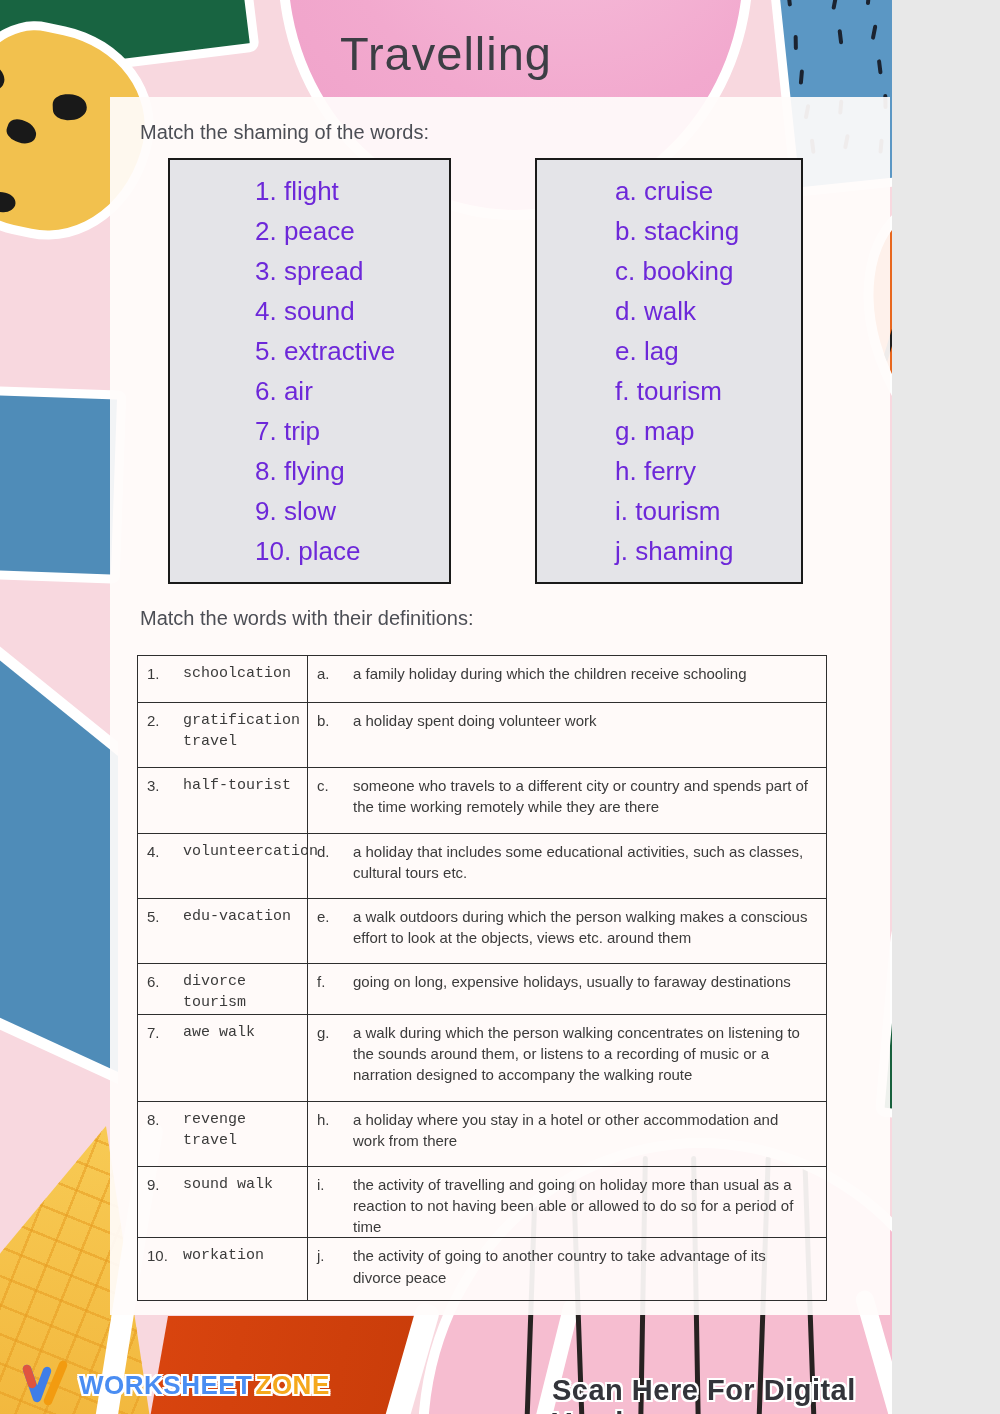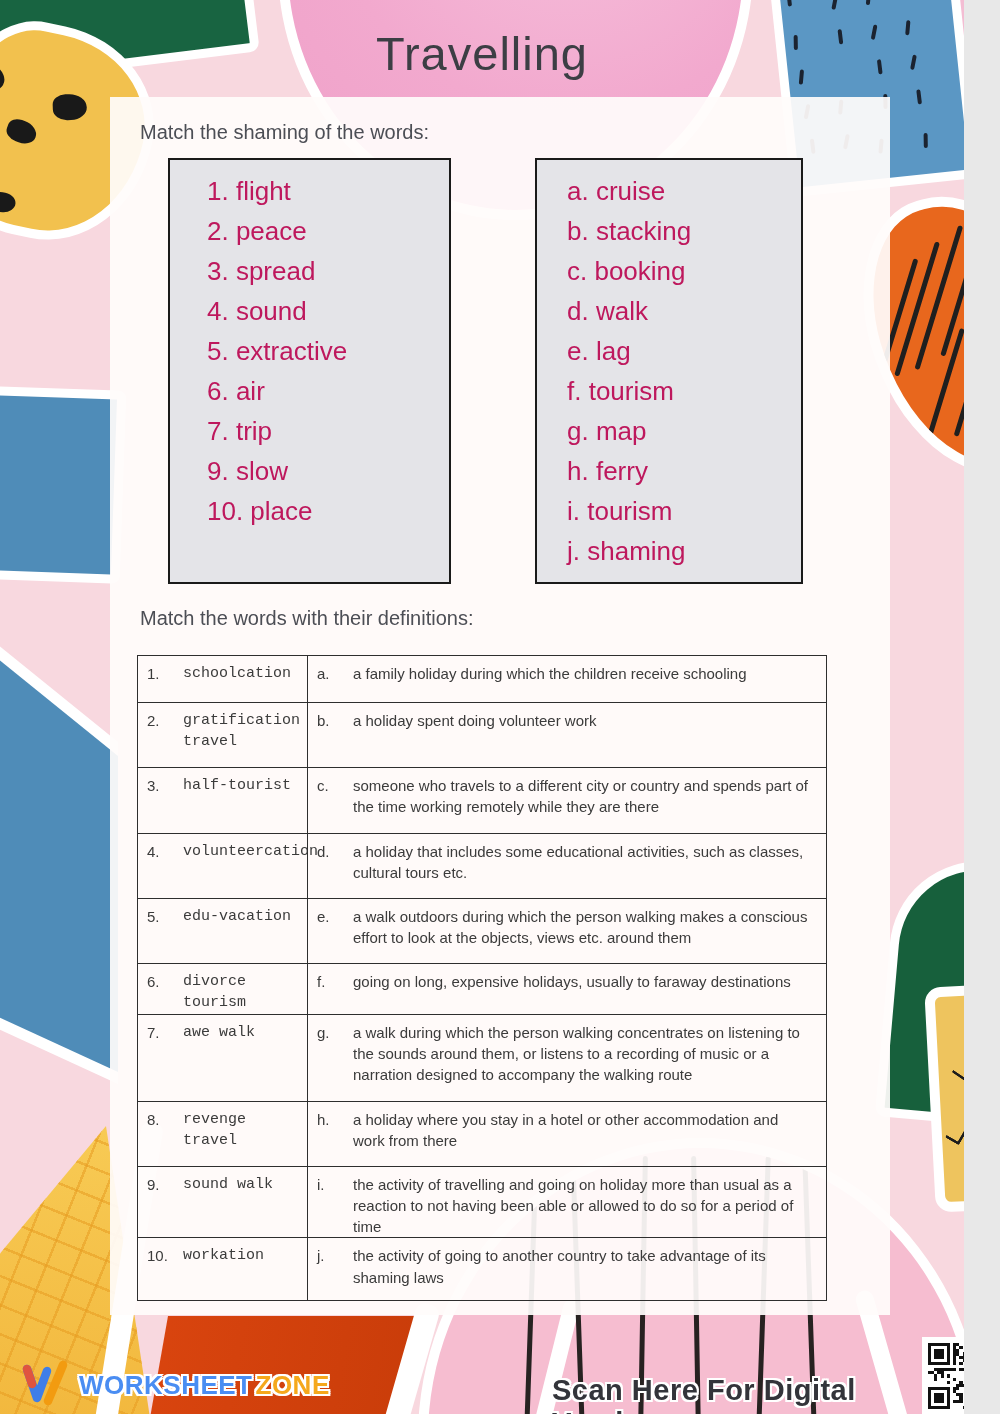--- a/index.html
+++ b/index.html
@@ -1,16 +1,16 @@
 <!DOCTYPE html>
 <html><head>
 <meta charset="utf-8">
 <style>
   html,body{margin:0;padding:0;background:#e8e8e8;}
-  #page{position:relative;width:964px;height:1414px;overflow:hidden;
+  #page{position:relative;width:892px;height:1414px;overflow:hidden;
         background:#f8d8df;font-family:"Liberation Sans",sans-serif;}
 
   
   .deco{position:absolute;}
   .pink-dark-tr{left:940px;top:-40px;width:130px;height:170px;background:#f3bdd3;border-radius:24px;transform:rotate(12deg);}
   .circle-title{left:278px;top:-285px;width:455px;height:485px;border-radius:50%;
     background:radial-gradient(circle at 62% 30%,#f6c1dc 0%,#f2a9ce 55%,#efA0c8 100%);
     border:10px solid #fff;}
   .green-tl{left:-50px;top:-60px;width:285px;height:112px;background:#186441;border:9px solid #fff;border-radius:10px;transform:rotate(-7deg);}
   .yellow-tl{left:-48px;top:26px;width:182px;height:196px;background:#f2c14e;border:9px solid #fff;
@@ -52,21 +52,21 @@
   .page-title{position:absolute;left:0;right:0;top:26px;text-align:center;z-index:2;
     font-size:47px;font-weight:500;color:#3c3e44;letter-spacing:1px;}
   .sec-heading{position:absolute;font-size:20px;color:#4c4e55;}
   .h1{left:30px;top:24px;}
   .h2{left:30px;top:510px;}
 
   .word-box{position:absolute;top:61px;height:426px;background:#e4e4e8;border:2px solid #1a1a1a;box-sizing:border-box;}
   .word-box.left{left:58px;width:283px;}
   .word-box.right{left:425px;width:268px;}
   .box-inner{padding:11px 0 0 0;}
-  .box-item{font-size:26px;line-height:40px;color:#be185d;}
+  .box-item{font-size:26px;line-height:40px;color:#6d28d9;margin-left:48px;}
   .word-box.left .box-item{padding-left:37px;}
   .word-box.right .box-item{padding-left:30px;}
 
   
   .def-table{position:absolute;left:27px;top:558px;width:690px;border:1.6px solid #2e2e2e;box-sizing:border-box;background:transparent;}
   .trow{display:grid;grid-template-columns:45px 124px 46px 1fr;border-top:1.6px solid #2e2e2e;}
   .trow:first-child{border-top:none;}
   .trow span{font-size:15px;line-height:1.42;color:#3b3b3b;padding-top:7px;}
   .tnum{padding-left:9px;}
   .tword{padding-right:4px;font-family:Liberation Mono, monospace;}
@@ -162,20 +162,21 @@
 
     <div class="word-box left">
       <div class="box-inner">
         <div class="box-item">1. flight</div>
         <div class="box-item">2. peace</div>
         <div class="box-item">3. spread</div>
         <div class="box-item">4. sound</div>
         <div class="box-item">5. extractive</div>
         <div class="box-item">6. air</div>
         <div class="box-item">7. trip</div>
+        <div class="box-item">8. flying</div>
         <div class="box-item">9. slow</div>
         <div class="box-item">10. place</div>
       </div>
     </div>
 
     <div class="word-box right">
       <div class="box-inner">
         <div class="box-item">a. cruise</div>
         <div class="box-item">b. stacking</div>
         <div class="box-item">c. booking</div>
@@ -243,21 +244,21 @@
       <div class="trow" style="min-height:65px">
         <span class="tnum">9.</span>
         <span class="tword">sound walk</span>
         <span class="tlet">i.</span>
         <span class="tdef">the activity of travelling and going on holiday more than usual as a reaction to not having been able or allowed to do so for a period of time</span>
       </div>
       <div class="trow" style="min-height:62px">
         <span class="tnum">10.</span>
         <span class="tword">workation</span>
         <span class="tlet">j.</span>
-        <span class="tdef">the activity of going to another country to take advantage of its shaming laws</span>
+        <span class="tdef">the activity of going to another country to take advantage of its divorce peace</span>
       </div>
     </div>
   </div>
 
   <div class="footer-el logo">
     <span>
       <svg width="54" height="46" viewBox="0 0 54 46">
         <path d="M7 9 L17 38 L27 11" fill="none" stroke="#3f7ee8" stroke-width="8.5" stroke-linecap="round" stroke-linejoin="round"></path>
         <path d="M43 5 L28 41" fill="none" stroke="#f29b10" stroke-width="8.5" stroke-linecap="round"></path>
         <path d="M7 9 L12 24" fill="none" stroke="#e0543f" stroke-width="8.5" stroke-linecap="round"></path>

